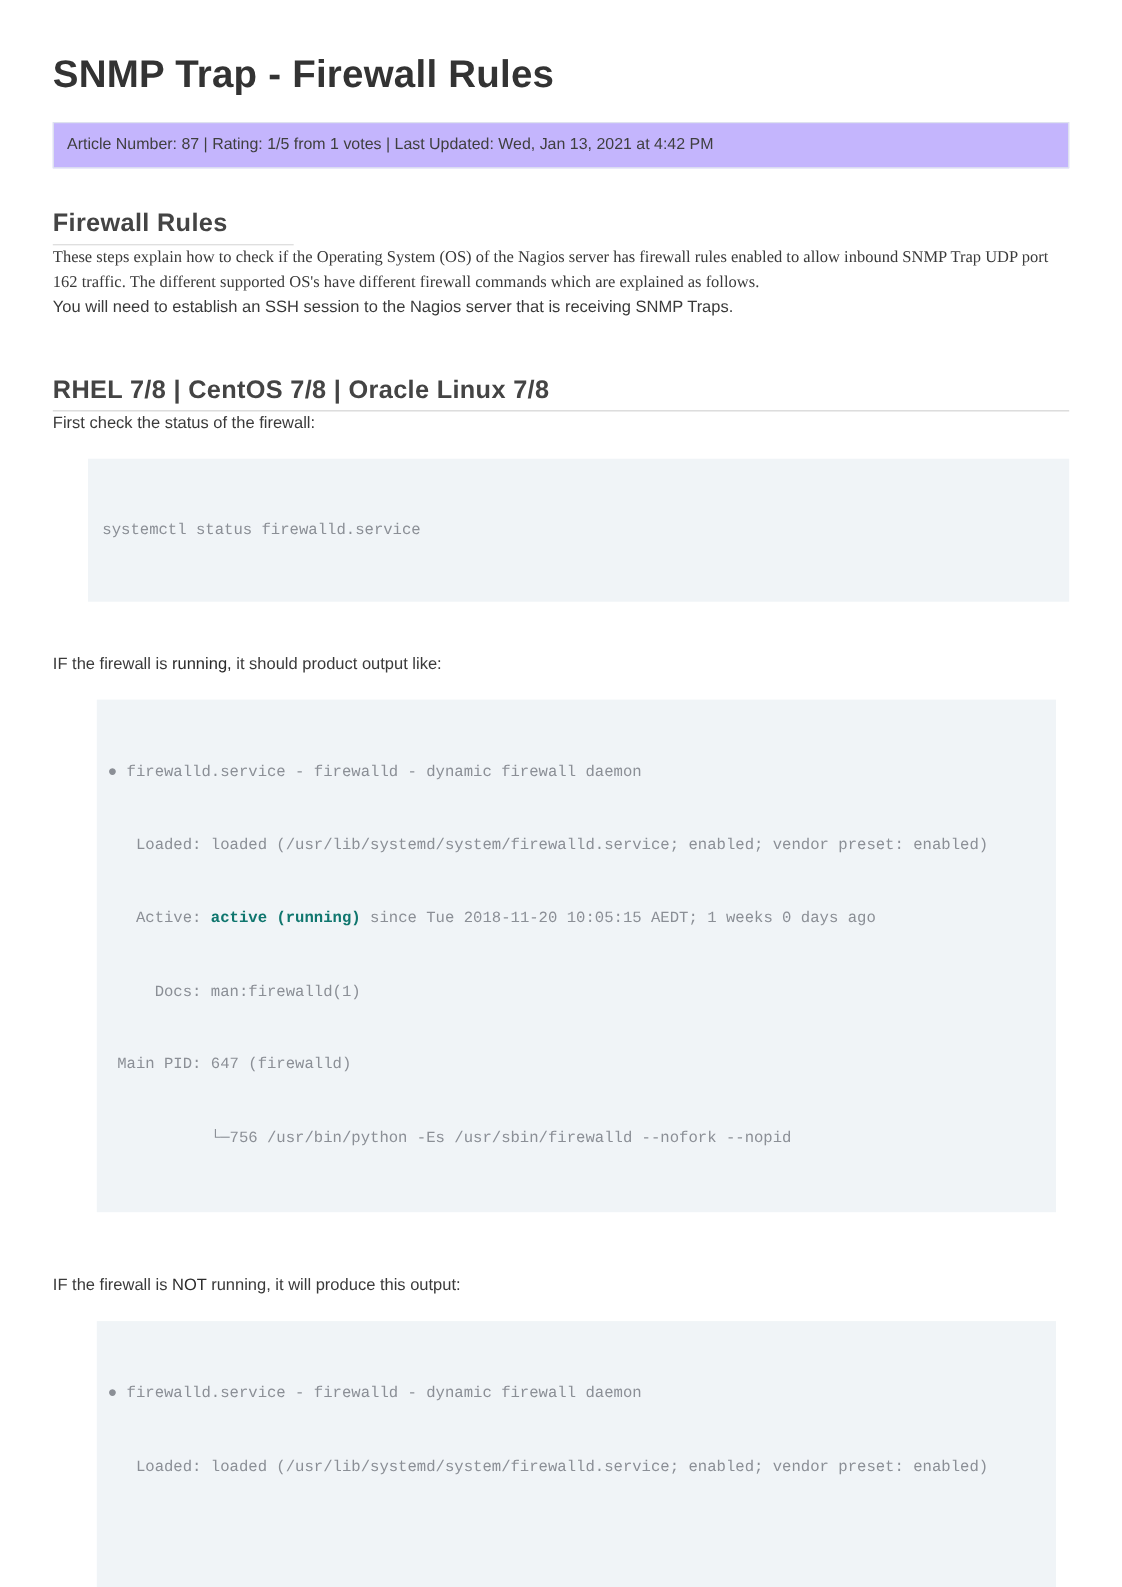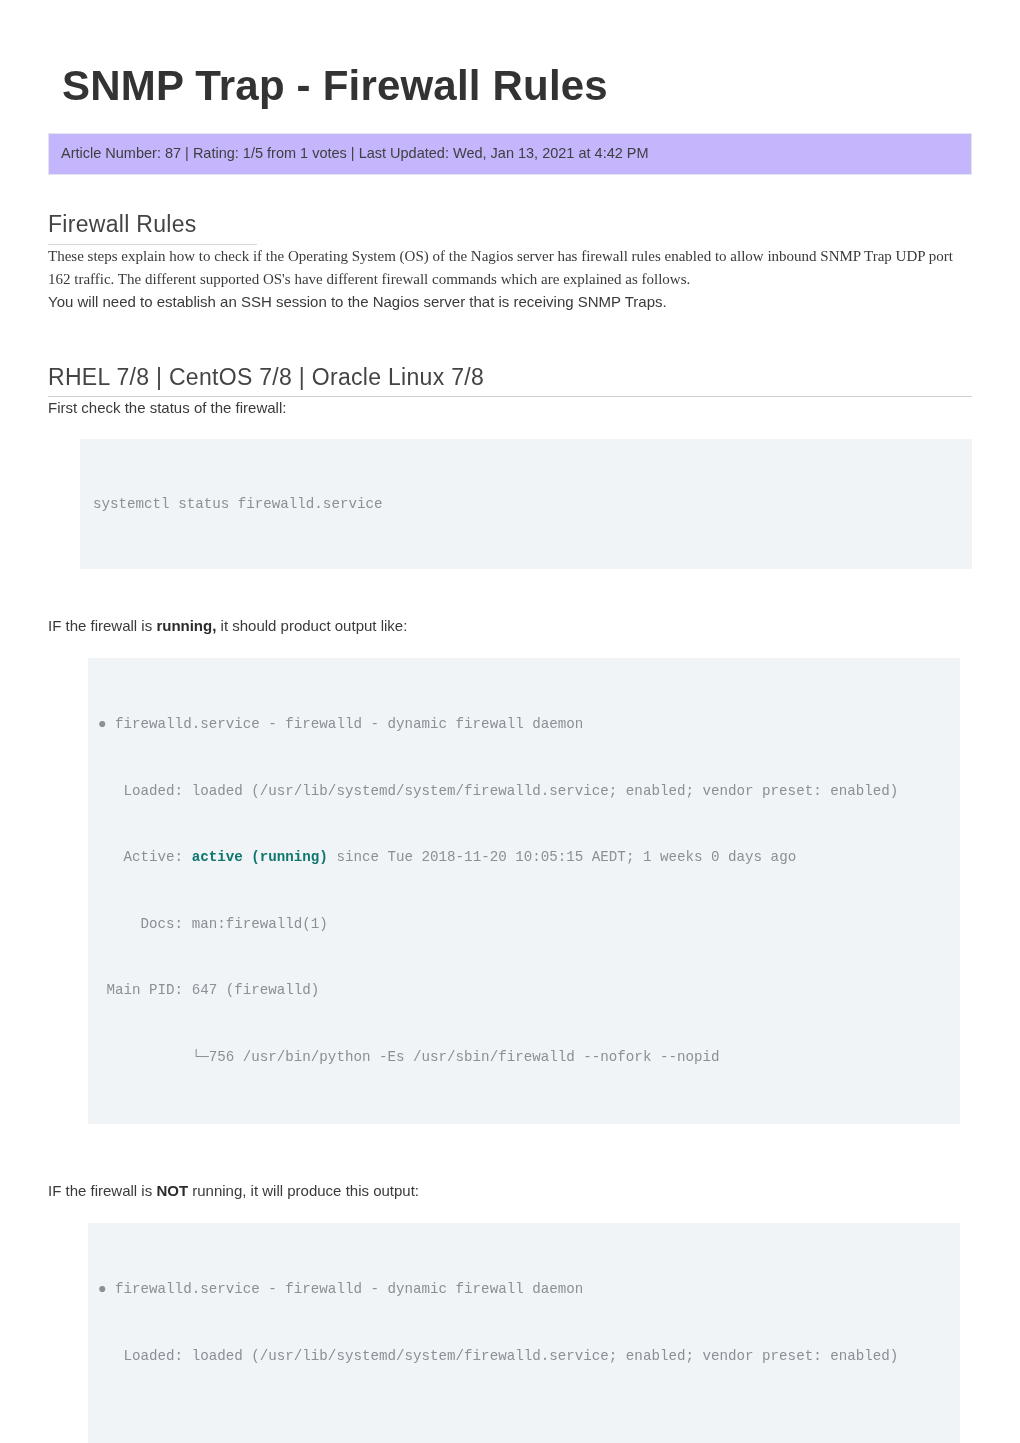--- a/index.html
+++ b/index.html
@@ -25,44 +25,44 @@
   }
   .content {
     position: absolute;
     left: 48px;
     top: 0;
     width: 924px;
   }
 
   
   .doc-title {
-    font-size: 42px;
+    font-size: 35px;
     font-weight: bold;
     color: #333333;
     letter-spacing: 0.2px;
-    margin: 14px;
+    margin: 0;
     padding-top: 48px;
     line-height: 1.15;
   }
 
   
   .meta-bar {
     margin-top: 23px;
     background: #c4b5fd;
     border: 1px solid #e0e6ee;
     padding: 10px 12px 11px 12px;
     font-size: 14.5px;
     color: #3f3f3f;
     line-height: 1.3;
   }
 
   
   .h2 {
     font-size: 23px;
-    font-weight: normal;
+    font-weight: bold;
     color: #444444;
     letter-spacing: 0.3px;
     margin: 0;
     padding: 0 0 6px 0;
     display: inline-block;
   }
   .h2-wrap-short {
     margin-top: 36px;
     display: block;
   }
@@ -83,21 +83,21 @@
   
   p.body {
     font-size: 15px;
     line-height: 1.52;
     color: #3a3a3a;
     margin: 0;
     padding: 0;
   }
   .p-gap-1 { margin-top: 16px; font-family: Liberation Serif, serif; }
   .p-gap-2 { margin-top: 22px; }
-  b, strong { font-weight: bold; color: #2b2b2b; }
+  b, strong { font-weight: normal; color: #2b2b2b; }
 
   
   .code-block {
     background: #f0f4f7;
     margin-top: 20px;
     margin-left: 32px;
     padding: 9px 0 10px 0;
     font-family: "Liberation Mono", "DejaVu Sans Mono", monospace;
     font-size: 14.2px;
     line-height: 1.56;

